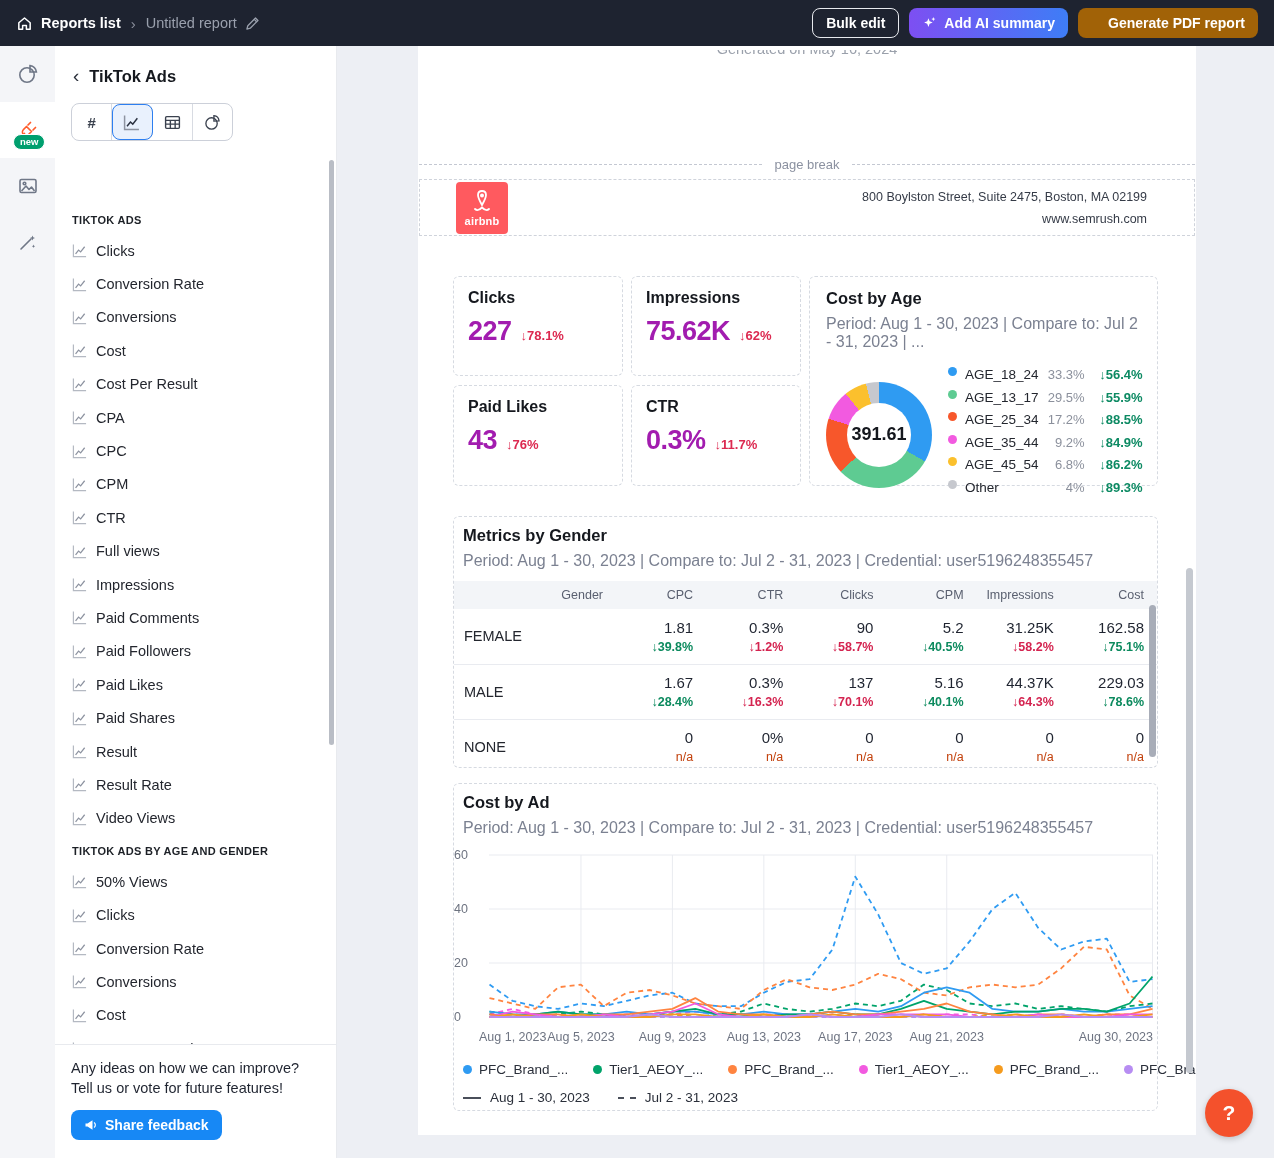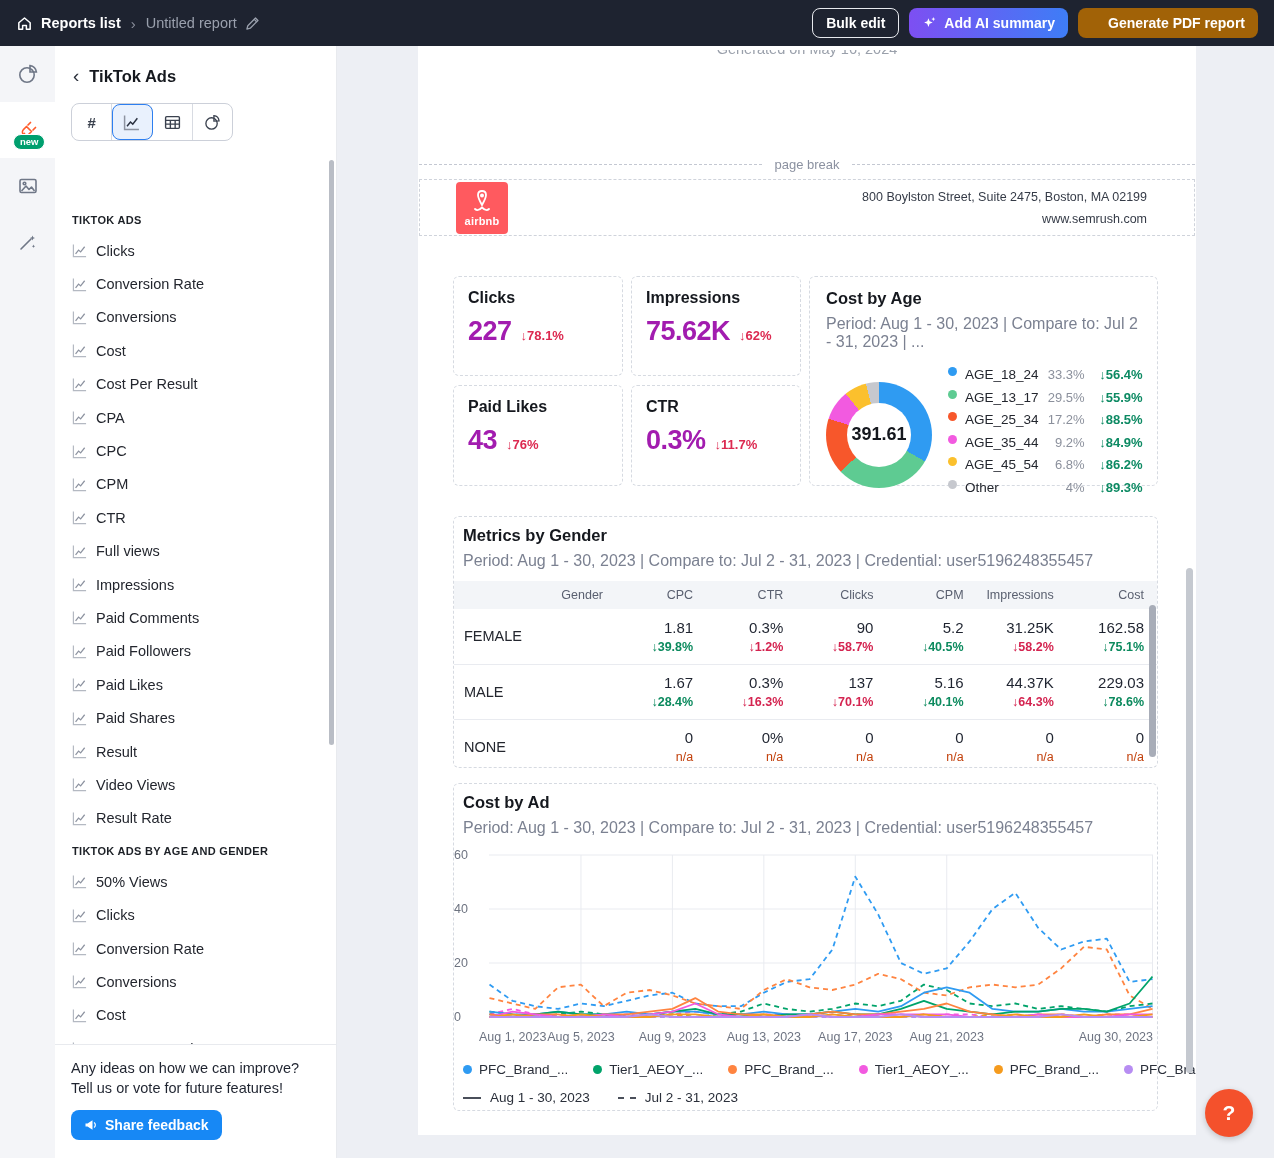--- a/index.html
+++ b/index.html
@@ -321,28 +321,28 @@
           <path d="M1.5 1.5 V14.5 H15" stroke="#b4b9c2"></path>
           <polyline points="3.8,11.5 7,7.5 9.2,9.5 13.5,4" stroke="#8d93a0"></polyline>
         </svg>
         <span class="side-item-label">Result</span>
       </div>
       <div class="side-item">
         <svg width="15" height="15" viewBox="0 0 16 16" fill="none" stroke-width="1.3">
           <path d="M1.5 1.5 V14.5 H15" stroke="#b4b9c2"></path>
           <polyline points="3.8,11.5 7,7.5 9.2,9.5 13.5,4" stroke="#8d93a0"></polyline>
         </svg>
+        <span class="side-item-label">Result Rate</span>
+      </div>
+      <div class="side-item">
+        <svg width="15" height="15" viewBox="0 0 16 16" fill="none" stroke-width="1.3">
+          <path d="M1.5 1.5 V14.5 H15" stroke="#b4b9c2"></path>
+          <polyline points="3.8,11.5 7,7.5 9.2,9.5 13.5,4" stroke="#8d93a0"></polyline>
+        </svg>
         <span class="side-item-label">Video Views</span>
-      </div>
-      <div class="side-item">
-        <svg width="15" height="15" viewBox="0 0 16 16" fill="none" stroke-width="1.3">
-          <path d="M1.5 1.5 V14.5 H15" stroke="#b4b9c2"></path>
-          <polyline points="3.8,11.5 7,7.5 9.2,9.5 13.5,4" stroke="#8d93a0"></polyline>
-        </svg>
-        <span class="side-item-label">Result Rate</span>
       </div>
       <div class="section-label">TIKTOK ADS BY AGE AND GENDER</div>
       <div class="side-item">
         <svg width="15" height="15" viewBox="0 0 16 16" fill="none" stroke-width="1.3">
           <path d="M1.5 1.5 V14.5 H15" stroke="#b4b9c2"></path>
           <polyline points="3.8,11.5 7,7.5 9.2,9.5 13.5,4" stroke="#8d93a0"></polyline>
         </svg>
         <span class="side-item-label">50% Views</span>
       </div>
       <div class="side-item">

